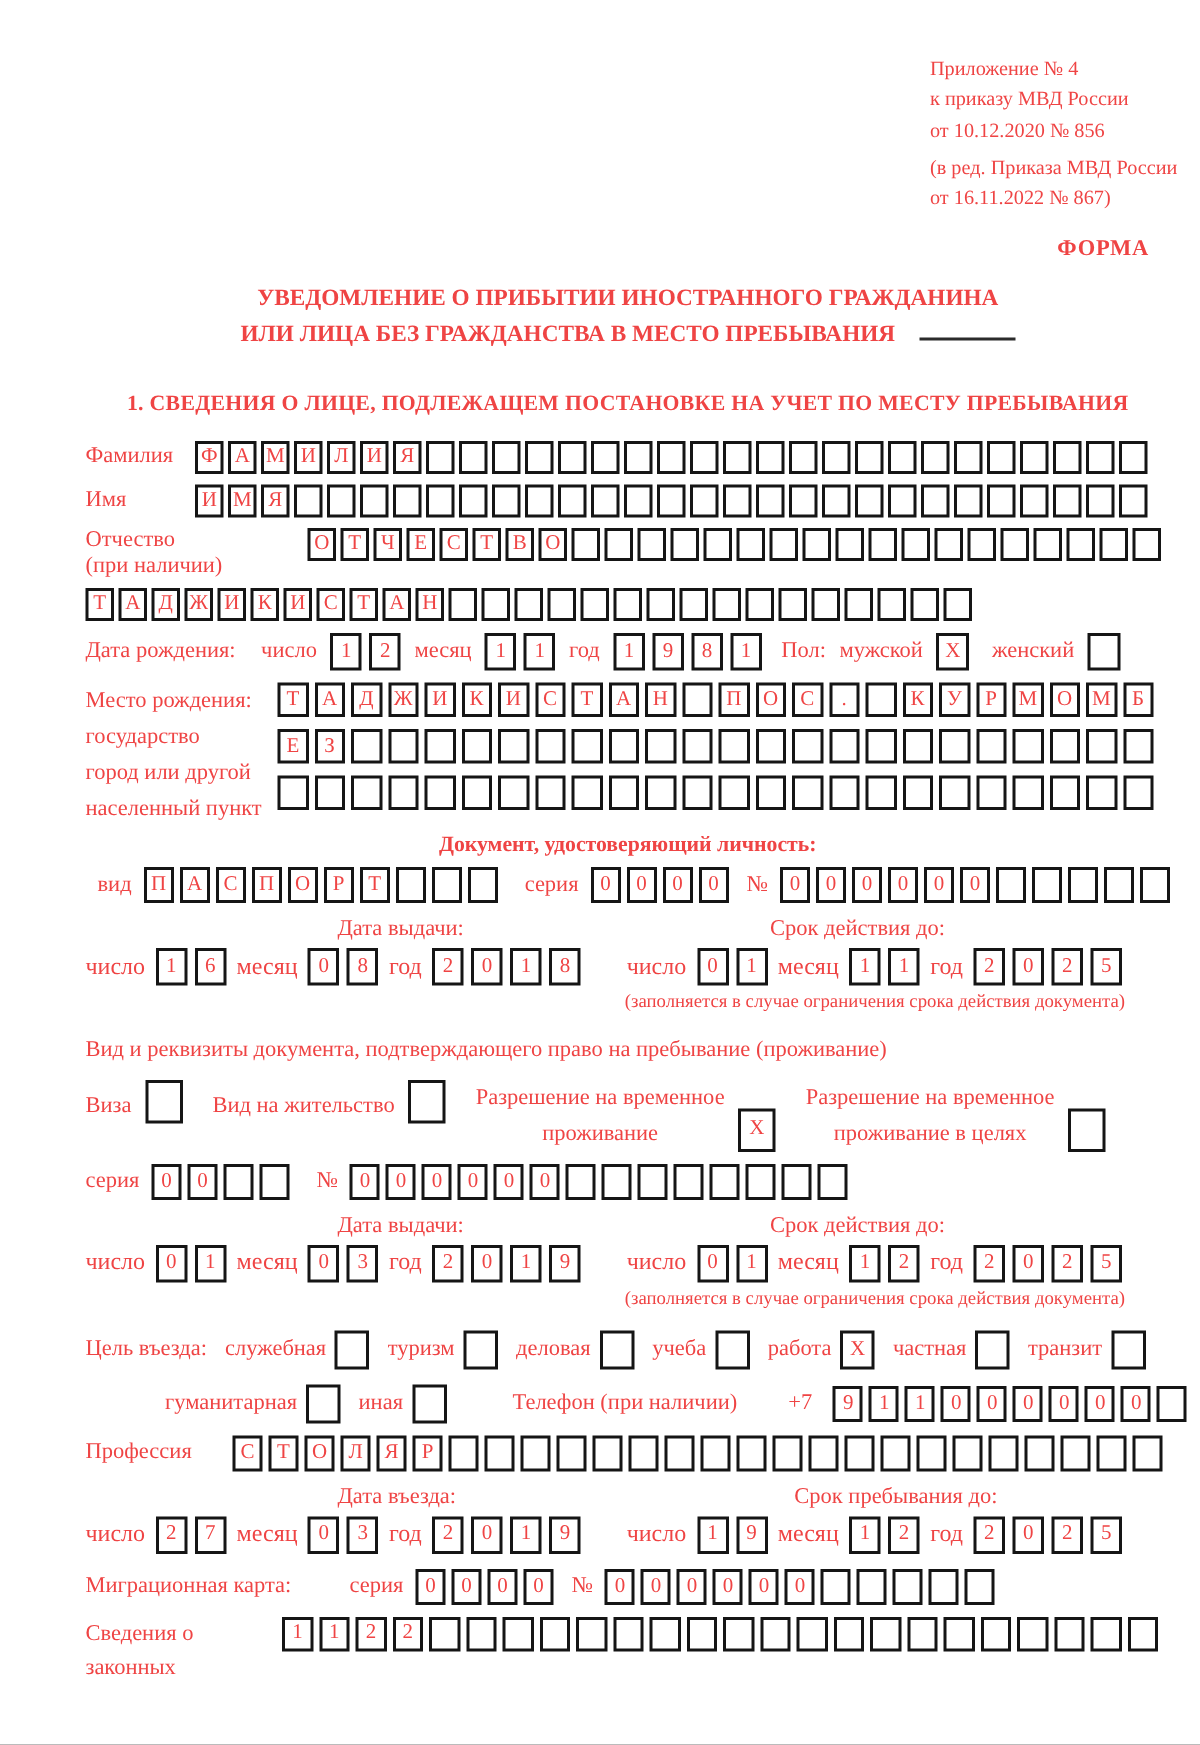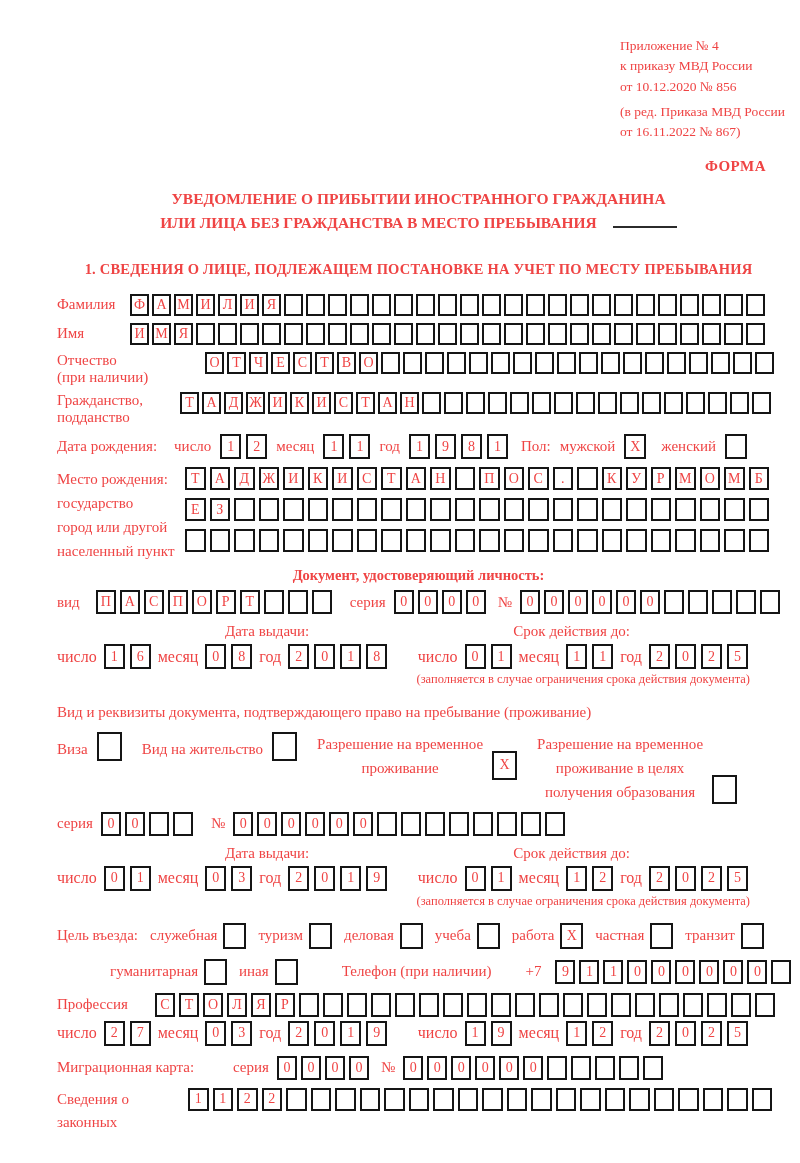--- a/index.html
+++ b/index.html
@@ -175,24 +175,20 @@
         <span class="cell"></span>
         <span class="cell"></span>
         <span class="cell"></span>
         <span class="cell"></span>
         <span class="cell"></span>
         <span class="cell"></span>
       </span>
   </div>
 
   <div class="frow mt6">
-    <span class="lblcol w123">
-      <div>Гражданство,</div>
-      <div>подданство</div>
-    </span>
     <span class="cells">
         <span class="cell">Т</span>
         <span class="cell">А</span>
         <span class="cell">Д</span>
         <span class="cell">Ж</span>
         <span class="cell">И</span>
         <span class="cell">К</span>
         <span class="cell">И</span>
         <span class="cell">С</span>
         <span class="cell">Т</span>
@@ -330,21 +326,21 @@
           <span class="cell"></span>
           <span class="cell"></span>
           <span class="cell"></span>
           <span class="cell"></span>
           <span class="cell"></span>
         </span>
     </span>
   </div>
 
   <div class="dochead">Документ, удостоверяющий личность:</div>
-  <div class="frow mt6" style="align-items:center;">
+  <div class="frow mt6" style="align-items:center;text-align:center;">
     <span style="width:56px;">вид</span>
     <span class="cells cellsM">
         <span class="cell">П</span>
         <span class="cell">А</span>
         <span class="cell">С</span>
         <span class="cell">П</span>
         <span class="cell">О</span>
         <span class="cell">Р</span>
         <span class="cell">Т</span>
         <span class="cell"></span>
@@ -441,21 +437,20 @@
         <div>проживание</div>
       </span>
       <span class="cells chk">
           <span class="cell">X</span>
         </span>
     </span>
     <span class="opt">
       <span class="optlbl c">
         <div>Разрешение на временное</div>
         <div>проживание в целях</div>
-        <div>получения образования</div>
       </span>
       <span class="cells chk">
           <span class="cell"></span>
         </span>
     </span>
   </div>
 
   <div class="frow mt8" style="align-items:center;">
     <span class="mr8">серия</span>
     <span class="cells cellsM">
@@ -609,20 +604,24 @@
         <span class="cell"></span>
         <span class="cell"></span>
         <span class="cell"></span>
         <span class="cell"></span>
         <span class="cell"></span>
         <span class="cell"></span>
         <span class="cell"></span>
       </span>
   </div>
 
+  <div class="dheads">
+    <span class="h1">Дата въезда:</span>
+    <span class="h2b">Срок пребывания до:</span>
+  </div>
   <div class="dates">
     <span class="dgroup">
       <span class="slbl">число</span>
       <span class="cells dcells">
           <span class="cell">2</span>
           <span class="cell">7</span>
         </span>
       <span class="slbl">месяц</span>
       <span class="cells dcells">
           <span class="cell">0</span>

